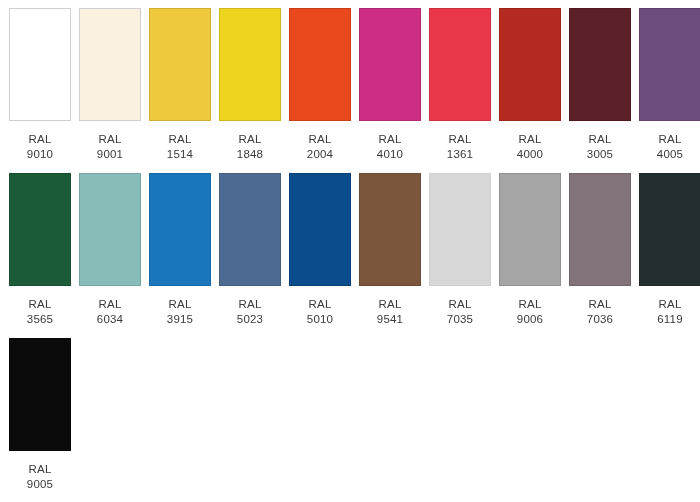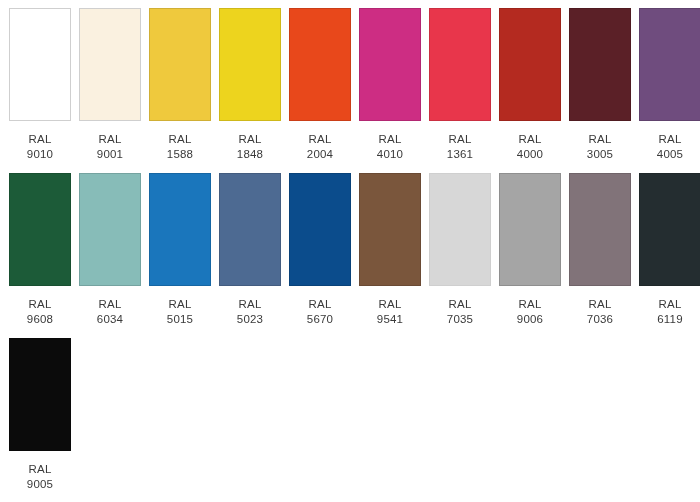--- a/index.html
+++ b/index.html
@@ -80,21 +80,21 @@
         <div class="swatch-chip light-edge" style="background: rgb(250, 241, 224);"></div>
         <div class="swatch-label">
           <span class="lbl-prefix">RAL</span>
           <span class="lbl-code">9001</span>
         </div>
       </div>
       <div class="swatch-cell">
         <div class="swatch-chip" style="background: rgb(239, 201, 61);"></div>
         <div class="swatch-label">
           <span class="lbl-prefix">RAL</span>
-          <span class="lbl-code">1588</span>
+          <span class="lbl-code">1514</span>
         </div>
       </div>
       <div class="swatch-cell">
         <div class="swatch-chip" style="background: rgb(237, 212, 30);"></div>
         <div class="swatch-label">
           <span class="lbl-prefix">RAL</span>
           <span class="lbl-code">1848</span>
         </div>
       </div>
       <div class="swatch-cell">
@@ -138,49 +138,49 @@
           <span class="lbl-prefix">RAL</span>
           <span class="lbl-code">4005</span>
         </div>
       </div>
     </div>
     <div class="swatch-row">
       <div class="swatch-cell">
         <div class="swatch-chip" style="background: rgb(28, 91, 56);"></div>
         <div class="swatch-label">
           <span class="lbl-prefix">RAL</span>
-          <span class="lbl-code">9608</span>
+          <span class="lbl-code">3565</span>
         </div>
       </div>
       <div class="swatch-cell">
         <div class="swatch-chip" style="background: rgb(135, 188, 184);"></div>
         <div class="swatch-label">
           <span class="lbl-prefix">RAL</span>
           <span class="lbl-code">6034</span>
         </div>
       </div>
       <div class="swatch-cell">
         <div class="swatch-chip" style="background: rgb(26, 118, 188);"></div>
         <div class="swatch-label">
           <span class="lbl-prefix">RAL</span>
-          <span class="lbl-code">5015</span>
+          <span class="lbl-code">3915</span>
         </div>
       </div>
       <div class="swatch-cell">
         <div class="swatch-chip" style="background: rgb(77, 106, 146);"></div>
         <div class="swatch-label">
           <span class="lbl-prefix">RAL</span>
           <span class="lbl-code">5023</span>
         </div>
       </div>
       <div class="swatch-cell">
         <div class="swatch-chip" style="background: rgb(11, 76, 140);"></div>
         <div class="swatch-label">
           <span class="lbl-prefix">RAL</span>
-          <span class="lbl-code">5670</span>
+          <span class="lbl-code">5010</span>
         </div>
       </div>
       <div class="swatch-cell">
         <div class="swatch-chip" style="background: rgb(122, 86, 60);"></div>
         <div class="swatch-label">
           <span class="lbl-prefix">RAL</span>
           <span class="lbl-code">9541</span>
         </div>
       </div>
       <div class="swatch-cell">

